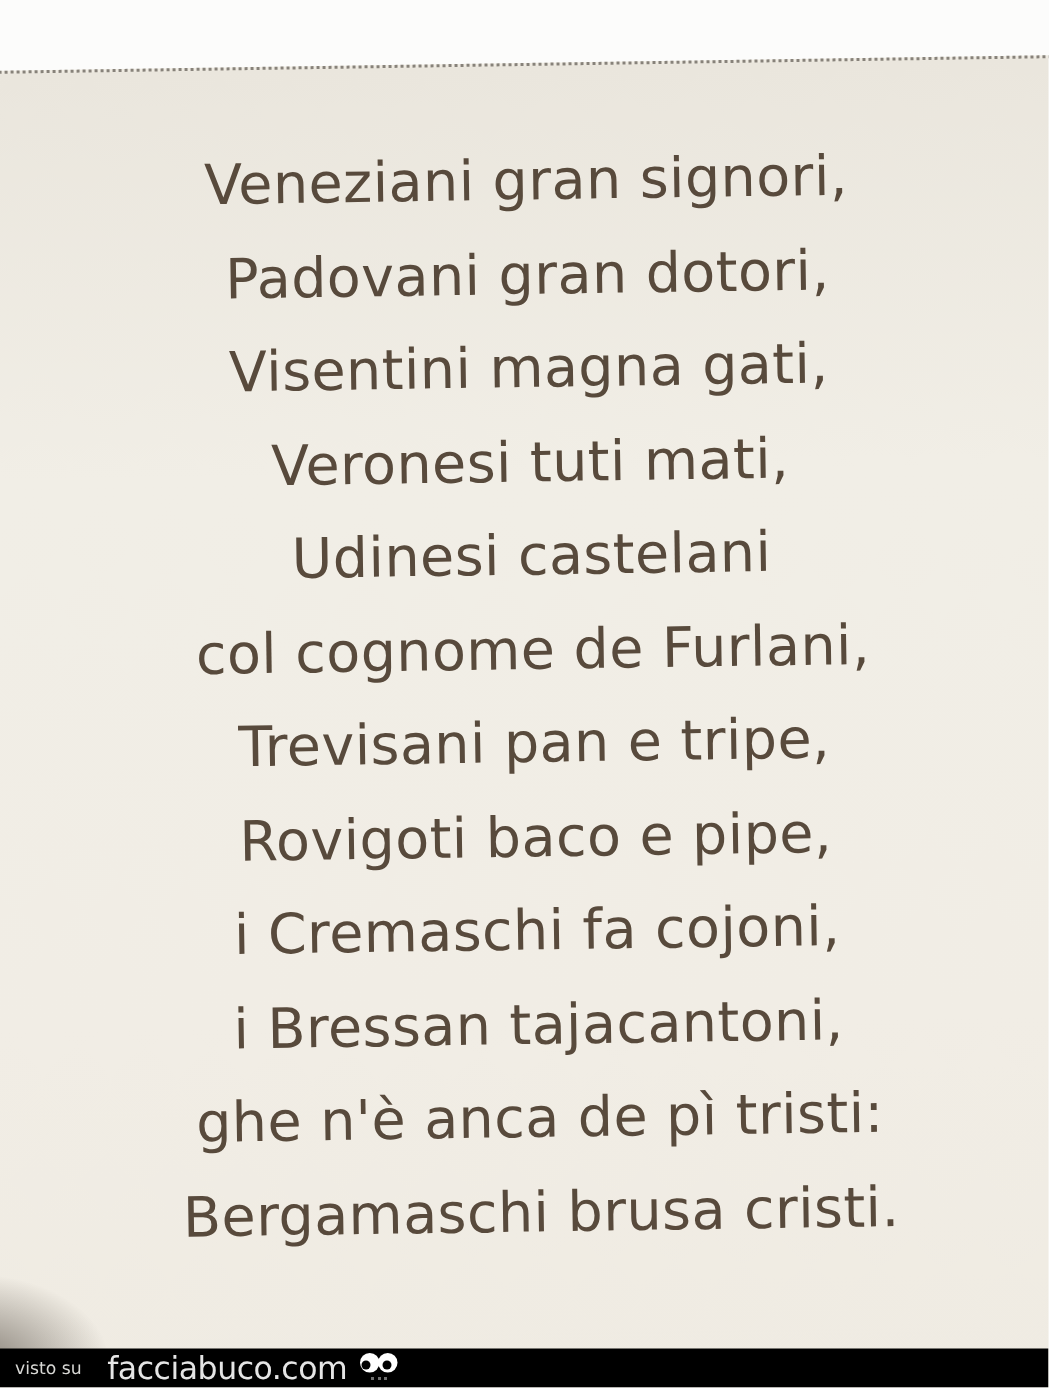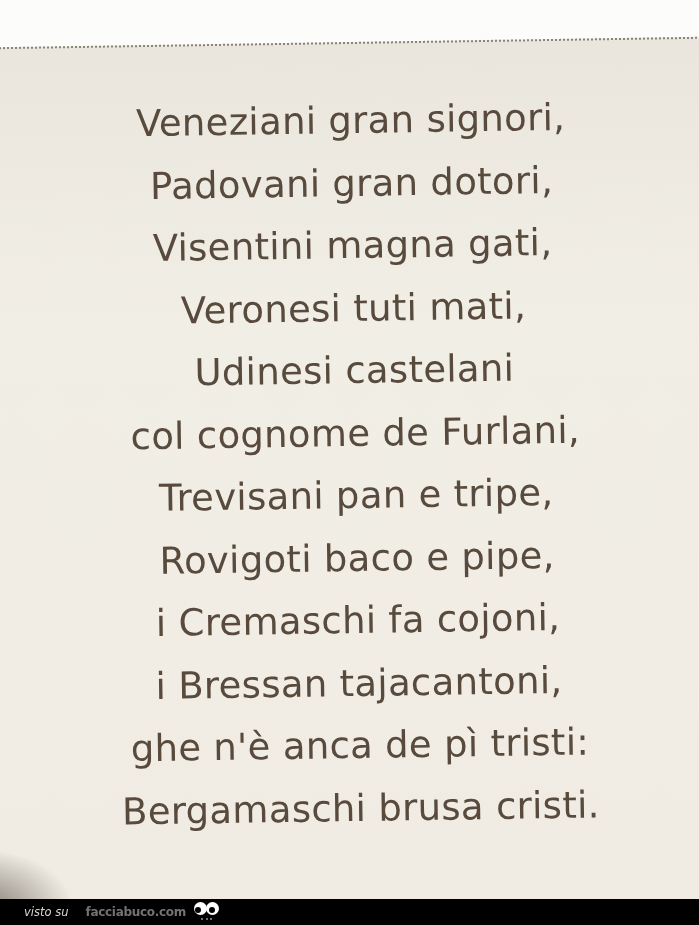--- a/index.html
+++ b/index.html
@@ -63,27 +63,26 @@
     width: 699px;
     height: 26px;
     background: #000000;
     display: flex;
     align-items: center;
     z-index: 5;
   }
   .visto {
     color: #d8d8d5;
     font-size: 11.5px;
-    margin-left: 24px;
-    font-style: italic;
+    margin-left: 10px;
   }
   .site {
-    color: #737373;
-    font-weight: bold;
-    font-size: 12px;
+    color: #e5e5e5;
+    font-weight: normal;
+    font-size: 21px;
     margin-left: 17px;
     letter-spacing: -0.3px;
   }
   .eyes {
     position: relative;
     width: 30px;
     height: 24px;
     margin-left: 8px;
   }
   .eye {

